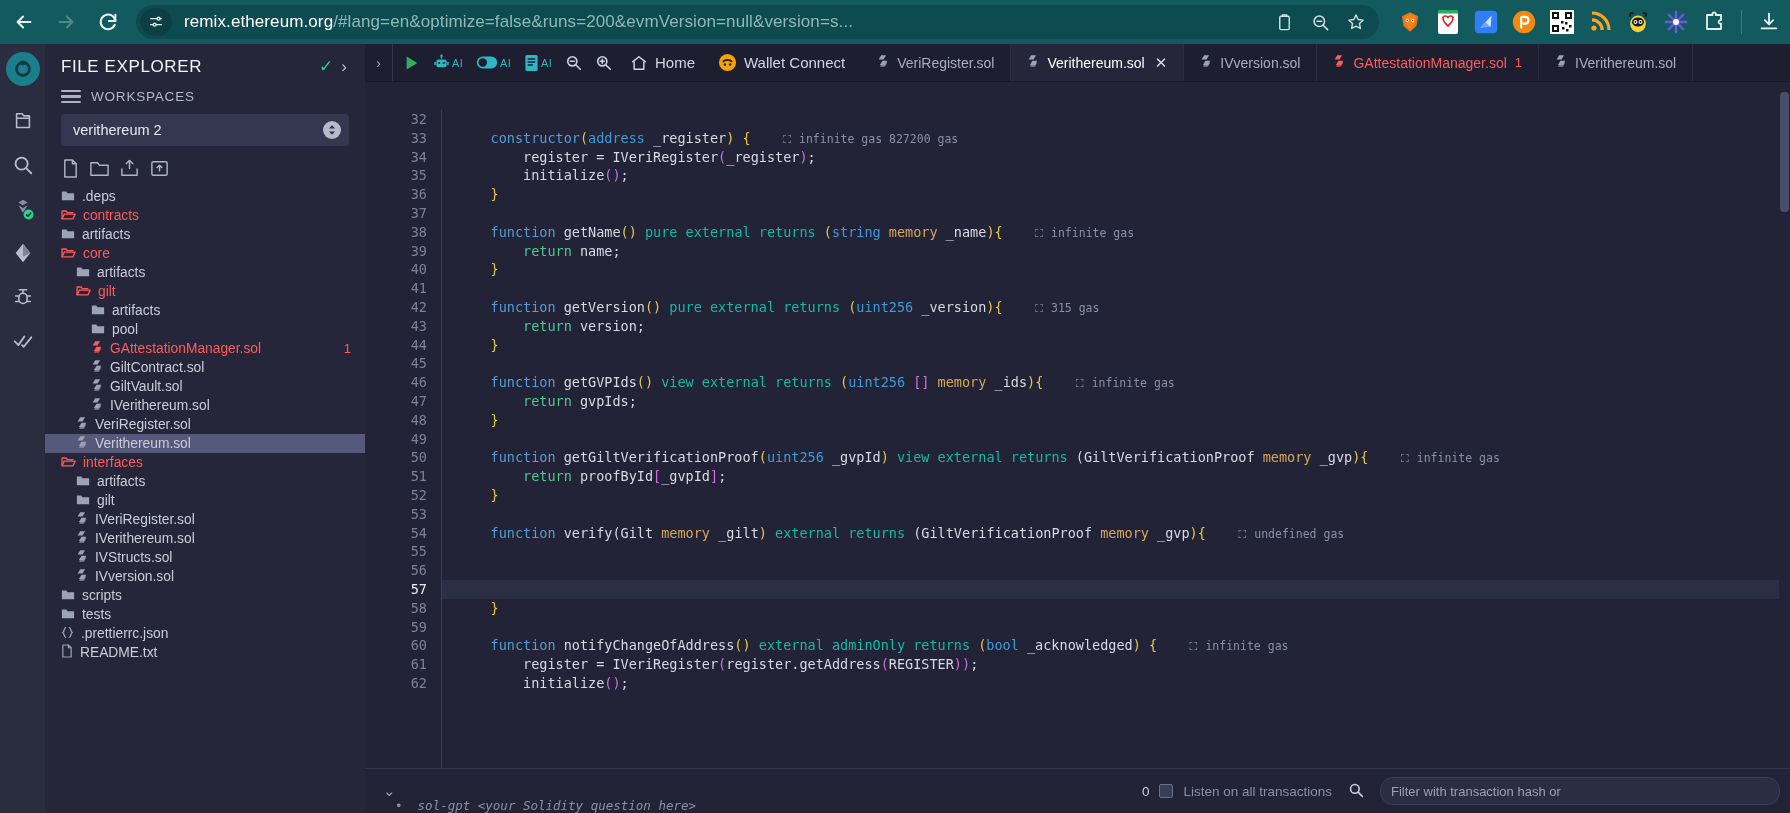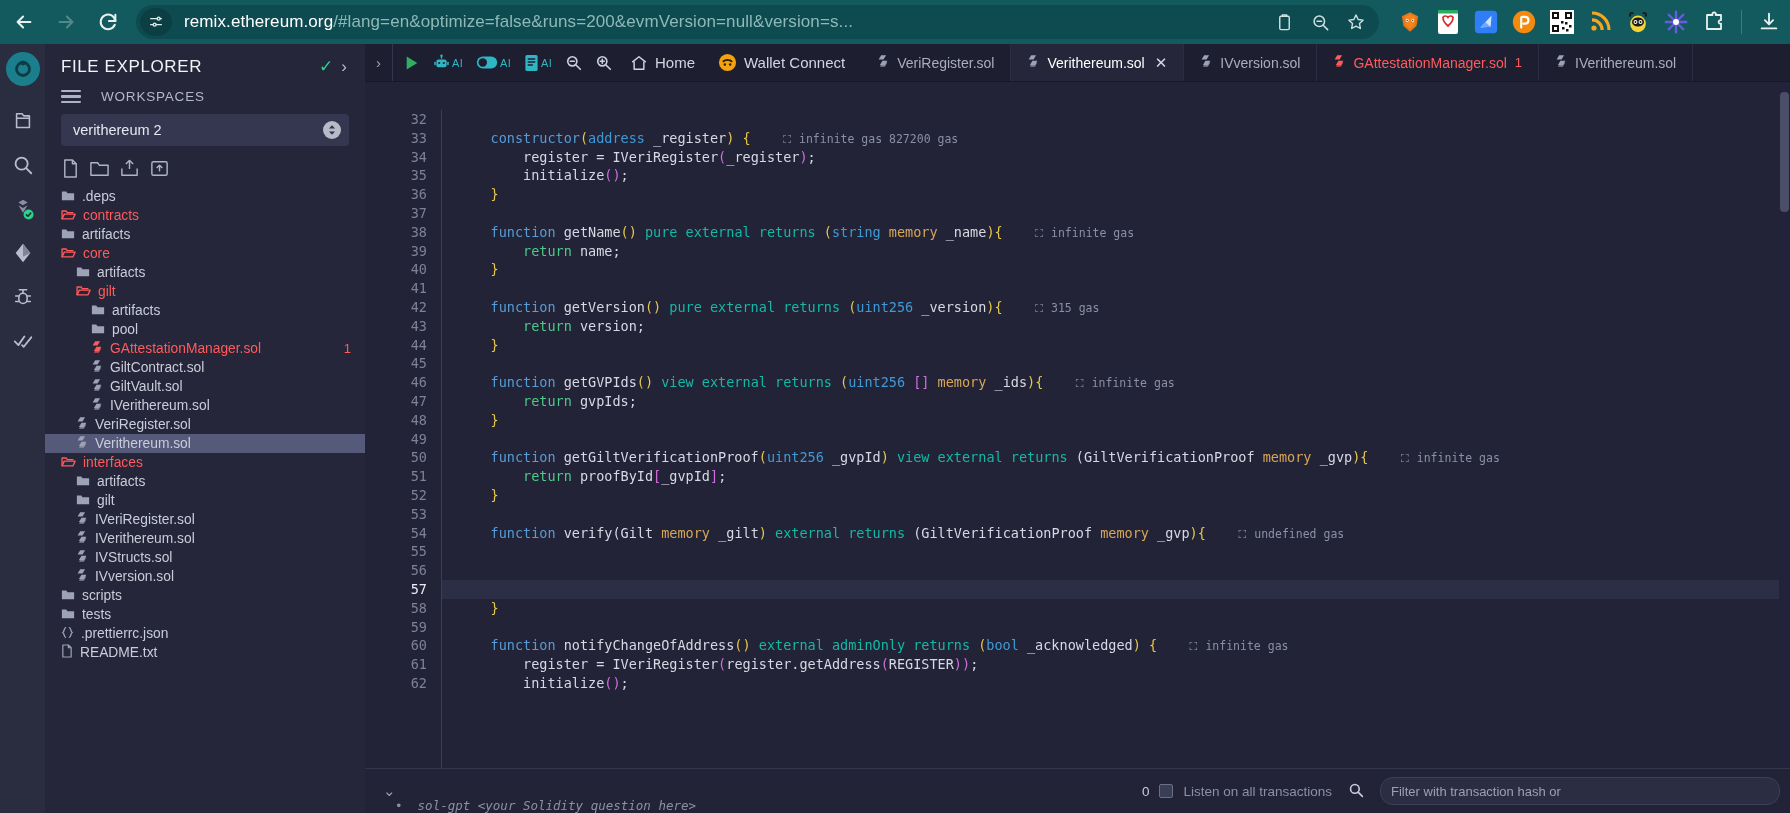--- a/index.html
+++ b/index.html
@@ -51,21 +51,21 @@
   
   .explorer{
     width:320px; flex:0 0 320px; background:#252639; color:#c3c6d4;
     display:flex; flex-direction:column; overflow:hidden; position:relative;
   }
   .exp-head{ display:flex; align-items:center; padding:12px 14px 6px 16px; }
   .exp-title{ font-size:17px; letter-spacing:.6px; color:#f2f3f7; flex:1; }
   .exp-check{ color:#2ecf8f; font-size:17px; margin-right:4px; cursor:pointer; }
   .exp-chev{ color:#b9bccb; font-size:17px; cursor:pointer; padding:0 4px; }
 
-  .ws-row{ display:flex; align-items:center; gap:20px; padding:6px 16px 4px; }
+  .ws-row{ display:flex; align-items:center; gap:10px; padding:6px 16px 4px; }
   .ws-burger{ display:flex; flex-direction:column; gap:3px; cursor:pointer; }
   .ws-burger span{ display:block; width:20px; height:2.5px; background:#aeb2c4; border-radius:1px;}
   .ws-label{ font-size:13.5px; letter-spacing:.8px; color:#b4b8ca; }
 
   .ws-select{
     margin:6px 16px 0; height:32px; background:#353750; border-radius:4px;
     display:flex; align-items:center; padding:0 8px 0 12px; cursor:pointer;
   }
   .ws-select .val{ flex:1; font-size:14.5px; color:#e6e8f0; }
   .ws-spin{ width:18px; height:18px; border-radius:50%; background:#b7bac9;

